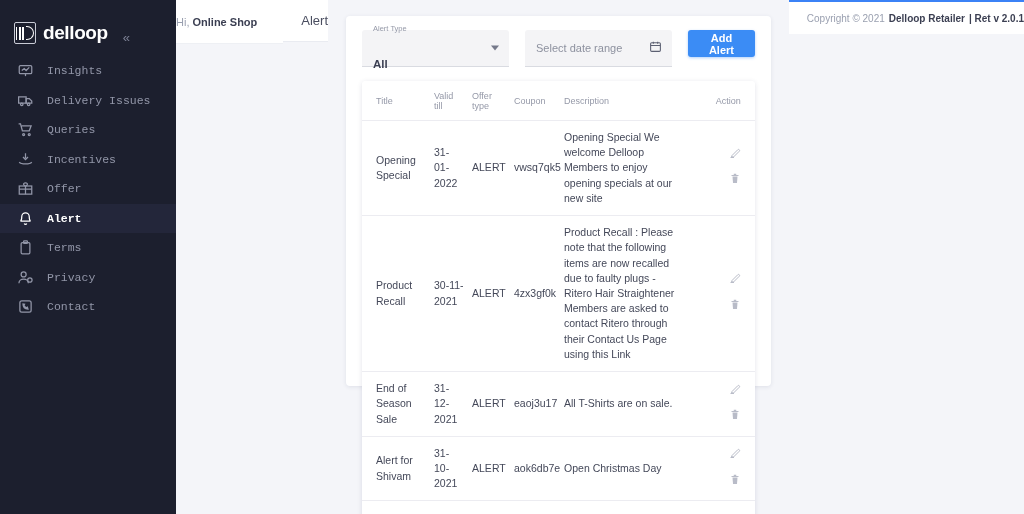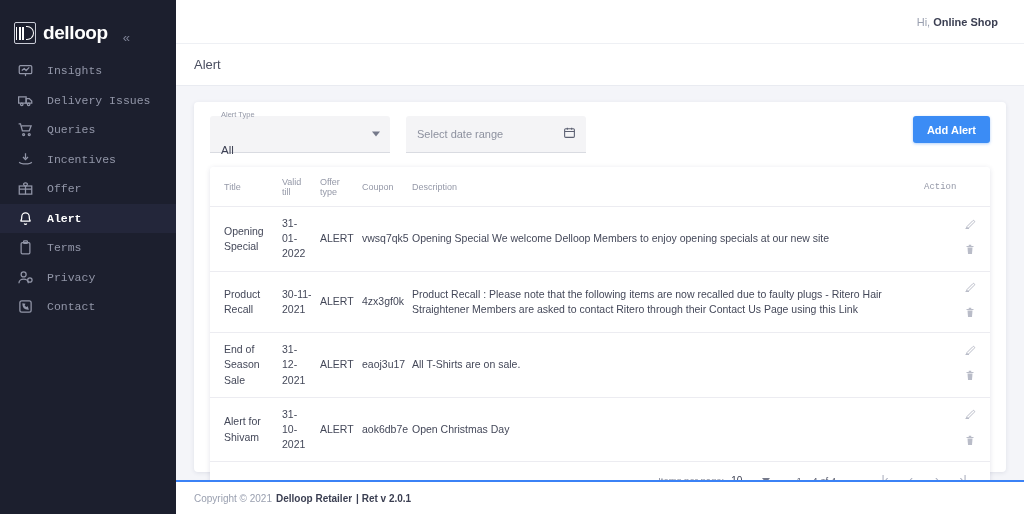--- a/index.html
+++ b/index.html
@@ -48,21 +48,21 @@
   }
   .nav-item.active { background: #23263a; color: #ffffff; font-weight: bold; }
   .nav-item .ico {
     width: 15px; height: 15px; display: flex; align-items: center;
     justify-content: center; flex: 0 0 15px;
   }
   .nav-item .ico svg { width: 15px; height: 15px; display: block; }
   .nav-item.active .ico svg { stroke: #ffffff; fill: none; }
 
   
-  .main { flex: 1; height: 514px; display: flex; flex-direction: column; background: #f4f5f9; }
+  .main { flex: 1; height: 514px; display: flex; background: #f4f5f9; }
   .topbar {
     height: 44px; background: #ffffff; display: flex; align-items: center;
     justify-content: flex-end; padding-right: 26px;
     font-size: 11px; color: #9aa0b0;
     border-bottom: 1px solid #eef0f4;
   }
   .topbar b { color: #3b3f52; font-weight: bold; }
   .pagehead {
     height: 42px; background: #ffffff; display: flex; align-items: center;
     padding-left: 18px; font-size: 13px; color: #4a4e60;
@@ -80,21 +80,21 @@
   .field {
     background: #f4f4f6; border-radius: 3px 3px 0 0;
     border-bottom: 1px solid #d9dbe1;
     height: 37px; position: relative; cursor: pointer;
     display: flex; flex-direction: column; justify-content: center;
     padding: 0 11px;
   }
   .field.select { width: 180px; gap: 22px; }
   .field.daterange { width: 180px; justify-content: center; }
   .field .flabel { font-size: 7.5px; color: #9599a8; line-height: 1.3; }
-  .field .fvalue { font-size: 11.5px; color: #3b3f52; line-height: 1.4; }
+  .field .fvalue { font-size: 11.5px; color: #3b3f52; line-height: 1.4; font-weight: bold; }
   .field .fplaceholder { font-size: 11px; color: #8d919f; }
   .caret {
     position: absolute; right: 10px; top: 50%; transform: translateY(-50%);
     width: 0; height: 0; border-left: 4px solid transparent;
     border-right: 4px solid transparent; border-top: 5px solid #75798a;
   }
   .cal-ico { position: absolute; right: 10px; top: 50%; transform: translateY(-50%); }
   .btn-add {
     margin-left: auto; background: #3b8cf5; color: #fff;
     border: none; border-radius: 3px; height: 27px; padding: 0 14px;
@@ -119,21 +119,21 @@
     vertical-align: middle; border-bottom: 1px solid #ececf1;
     line-height: 1.45;
   }
   tr:last-child td { border-bottom: 1px solid #ececf1; }
   .c-title  { width: 68px; padding-left: 14px; }
   .c-valid  { width: 38px; }
   .c-offer  { width: 42px; }
   .c-coupon { width: 50px; }
   .c-desc   { width: auto; }
   .c-action { width: 70px; text-align: right; padding-right: 14px; }
-  th.c-action { text-align: left; font-family: Liberation Mono, monospace; }
+  th.c-action { text-align: right; }
   .actions { display: flex; flex-direction: column; align-items: flex-end; gap: 9px; }
   .act-ico { cursor: pointer; display: block; }
 
   .paginator {
     display: flex; align-items: center; justify-content: flex-end;
     gap: 0; padding: 11px 14px; font-size: 9.5px; color: #8d919f;
   }
   .ipp-label { margin-right: 7px; }
   .ipp-value { color: #3b3f52; font-size: 10px; }
   .ipp-caret {

